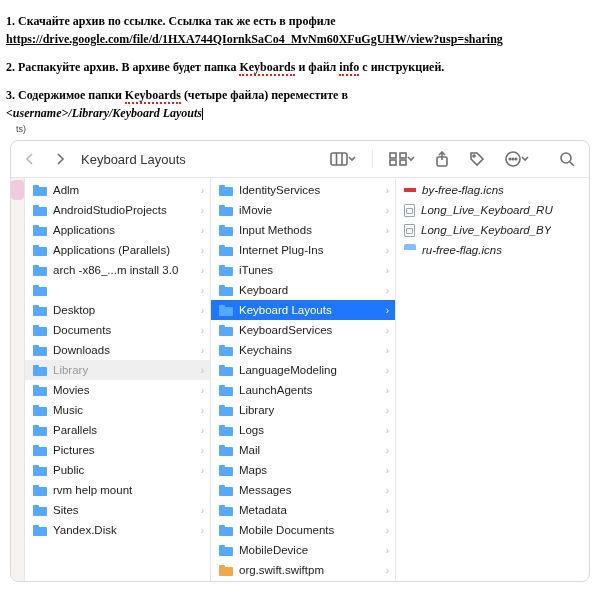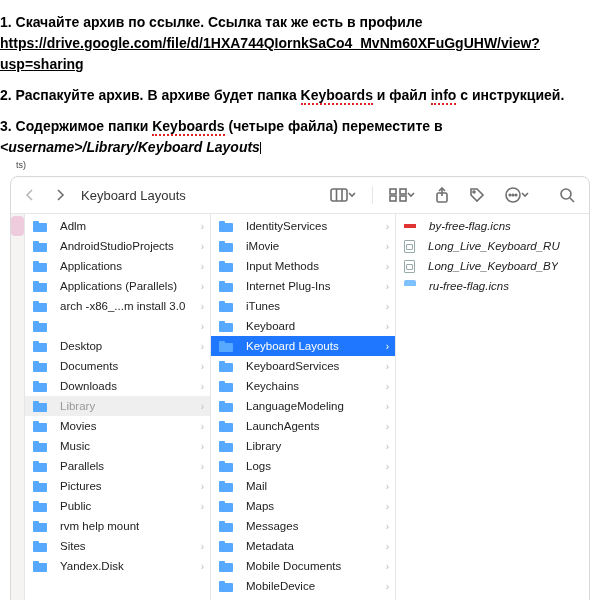--- a/index.html
+++ b/index.html
@@ -1,21 +1,21 @@
 <!DOCTYPE html>
 <html><head>
 <meta charset="utf-8">
 <style>
   * { box-sizing: border-box; margin: 0; padding: 0; }
   body {
     font-family: -apple-system, "Helvetica Neue", Arial, sans-serif;
     width: 600px; height: 600px; overflow: hidden;
     background: #fff; color: #000;
   }
-  .doc { padding: 12px 16px 2px 0; font-size: 14px; line-height: 1.5; }
+  .doc { padding: 12px 16px 2px 6px; font-size: 12px; line-height: 1.5; font-family: Liberation Serif, serif; }
   .doc .row { margin-bottom: 10px; }
   .doc b { font-weight: 700; }
   .doc a { color: #000; text-decoration: underline; }
   .squiggle { border-bottom: 2px dotted #d22; }
   .dashed { border-bottom: 2px dotted #d22; }
   .cursor { display:inline-block; border-right:1px solid #000; height:12px; vertical-align:middle; }
   .small-tail { font-size:9px; color:#444; margin-left:16px; }
 
   .finder {
     margin: 6px 10px 0 10px;
@@ -59,21 +59,21 @@
   }
   .col {
     border-right: 1px solid #e6e6e6;
     overflow: hidden;
     padding-top: 2px;
   }
   .col.c1 { width: 186px; }
   .col.c2 { width: 185px; }
   .col.c3 { flex: 1 1 auto; border-right: none; font-style: italic; }
   .row-item {
-    display: flex; align-items: center; gap: 13px;
+    display: flex; align-items: center; gap: 6px;
     height: 20px; padding: 0 6px 0 8px;
     white-space: nowrap;
   }
   .row-item .chev { margin-left:auto; color:#bdbdbd; font-size:10px; }
   .row-item.sel { background: #efeff0; color:#999; }
   .row-item.hilite { background: #1f77ff; color:#fff; }
   .row-item.hilite .chev { color:#fff; }
   .icon-folder {
     width: 14px; height: 11px; position: relative; flex: 0 0 14px;
   }

